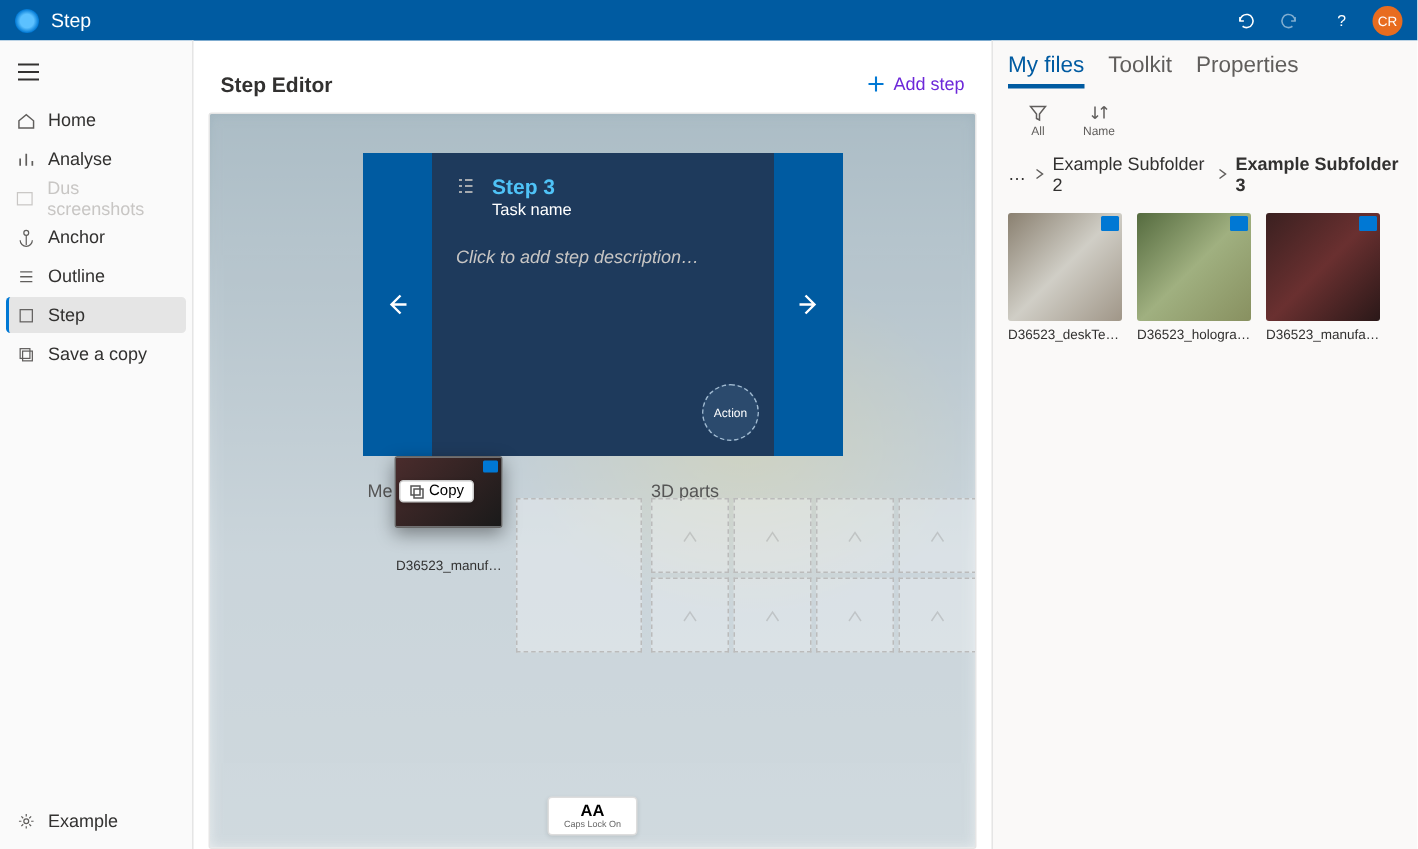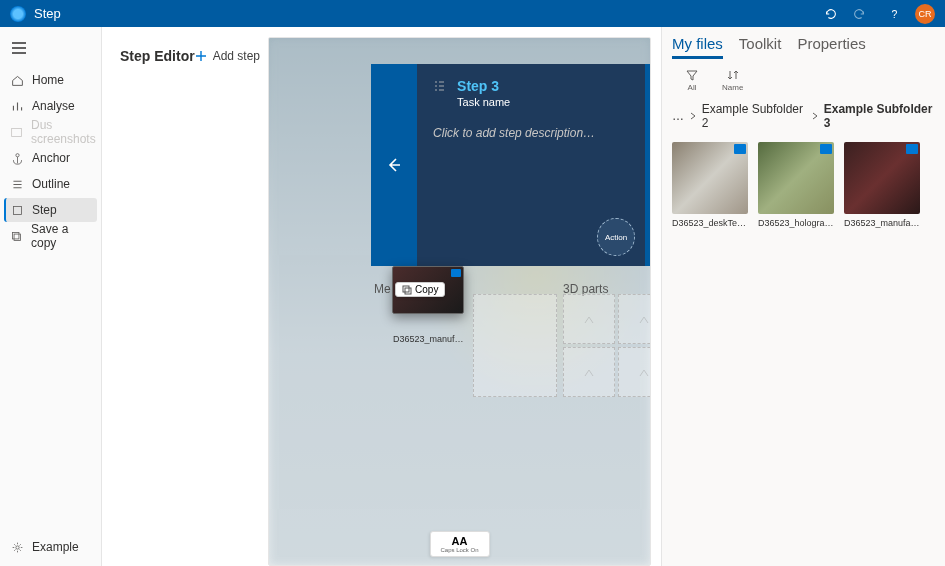--- a/index.html
+++ b/index.html
@@ -3,31 +3,31 @@
 <meta charset="utf-8">
 <style>
 * { margin: 0; padding: 0; box-sizing: border-box; font-family: 'Segoe UI', Tahoma, sans-serif; }
 body { width: 945px; height: 566px; overflow: hidden; background: #fff; display: flex; flex-direction: column; }
 .titlebar { height: 27px; background: #005ba1; display: flex; align-items: center; padding: 0 10px; color: #fff; }
 .titlebar .app-icon { width: 16px; height: 16px; background: radial-gradient(circle at 50% 50%, #5cc1ff 40%, #0078d4 70%); border-radius: 50%; margin-right: 8px; }
 .titlebar .title { font-size: 13px; flex: 1; }
 .titlebar .tb-btn { width: 24px; height: 24px; display: flex; align-items: center; justify-content: center; cursor: pointer; margin-left: 4px; }
 .titlebar .avatar { width: 20px; height: 20px; border-radius: 50%; background: #e86c1f; color: #fff; font-size: 9px; display: flex; align-items: center; justify-content: center; margin-left: 8px; }
 .main { flex: 1; display: flex; min-height: 0; }
-.sidebar { width: 102px; background: #fafafa; border-right: 1px solid #e5e5e5; display: flex; flex-direction: column; padding: 6px 4px; }
+.sidebar { width: 129px; background: #fafafa; border-right: 1px solid #e5e5e5; display: flex; flex-direction: column; padding: 6px 4px; }
 .hamburger { width: 30px; height: 30px; display: flex; align-items: center; justify-content: center; cursor: pointer; margin-bottom: 4px; }
 .nav-item { display: flex; align-items: center; height: 24px; padding: 0 6px; font-size: 12px; color: #323130; border-radius: 3px; cursor: pointer; gap: 8px; margin: 1px 0; }
 .nav-item.active { background: #e5e5e5; border-left: 2px solid #0078d4; padding-left: 4px; }
 .nav-item.disabled { color: #c8c6c4; }
 .nav-icon { width: 14px; display: flex; align-items: center; justify-content: center; }
 .nav-spacer { flex: 1; }
-.center { flex: 1; padding: 10px 10px 0 10px; display: flex; flex-direction: row; position: relative; min-width: 0; }
+.center { flex: 1; padding: 10px 10px 0 10px; display: flex; flex-direction: column; position: relative; min-width: 0; }
 .center-header { display: flex; align-items: center; justify-content: space-between; height: 38px; padding: 0 8px; }
 .center-title { font-size: 14px; font-weight: 600; color: #323130; }
-.add-step { display: flex; align-items: center; gap: 6px; color: #404040; font-size: 12px; cursor: pointer; }
+.add-step { display: flex; align-items: center; gap: 6px; color: #6d28d9; font-size: 12px; cursor: pointer; }
 .canvas { flex: 1; background: linear-gradient(180deg, #a0b4be 0%, #c0cdd4 30%, #dfe6ea 60%, #e8edef 100%); border-radius: 2px; position: relative; overflow: hidden; border: 1px solid #e5e5e5; }
 .canvas::before { content:""; position:absolute; inset:0; background:
   radial-gradient(ellipse at 70% 45%, #f8d85a55 0%, transparent 30%),
   linear-gradient(90deg, rgba(255,255,255,0.2) 0, rgba(255,255,255,0.2) 1px, transparent 2px) repeat-x,
   #b7c5cd; filter: blur(4px); opacity:0.5;}
 .step-card { position: absolute; top: 26px; left: 102px; width: 320px; height: 202px; display: flex; }
 .step-nav { width: 46px; background: #005ba1; display: flex; align-items: center; justify-content: center; cursor: pointer; }
 .step-nav svg path { stroke: #fff; }
 .step-body { flex: 1; background: #1e3a5c; padding: 14px 16px; color: #fff; position: relative; }
 .step-head { display:flex; align-items:flex-start; gap:10px; }

